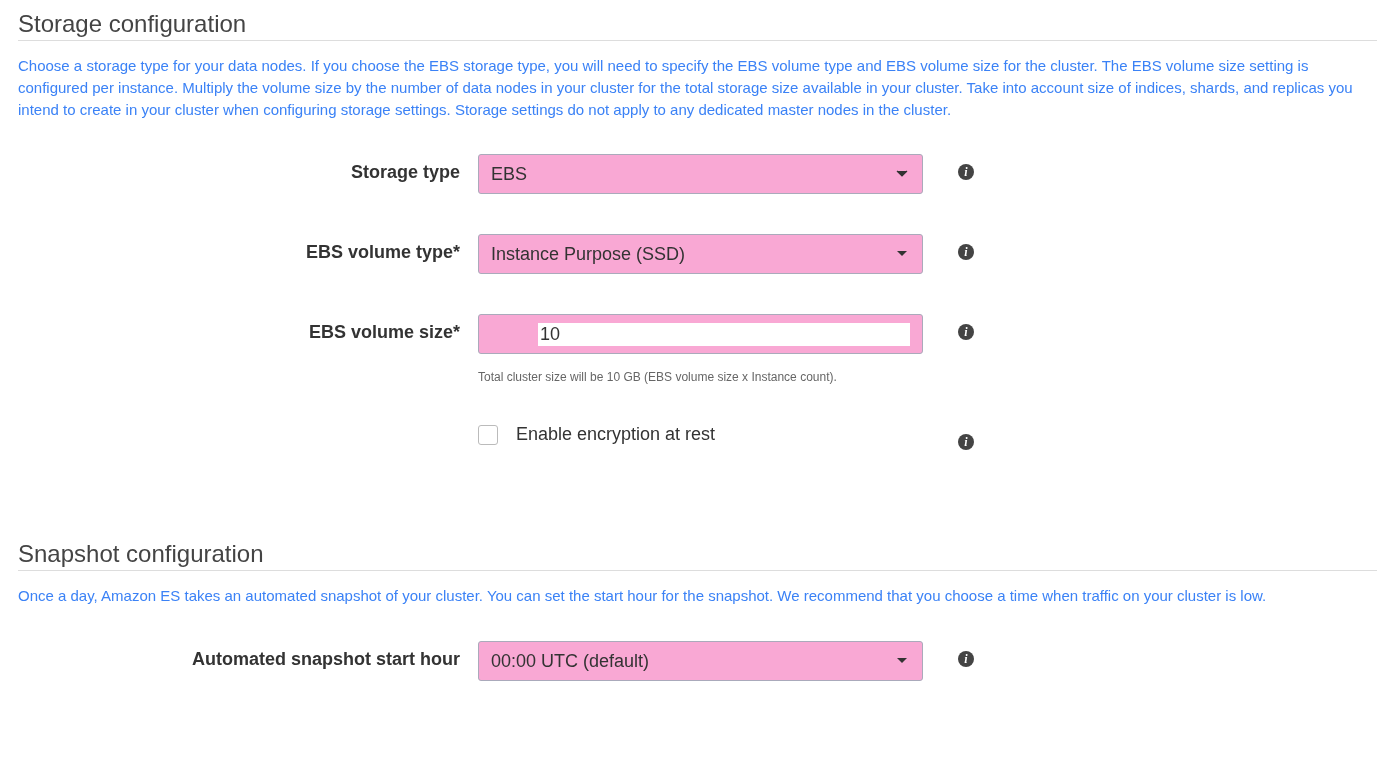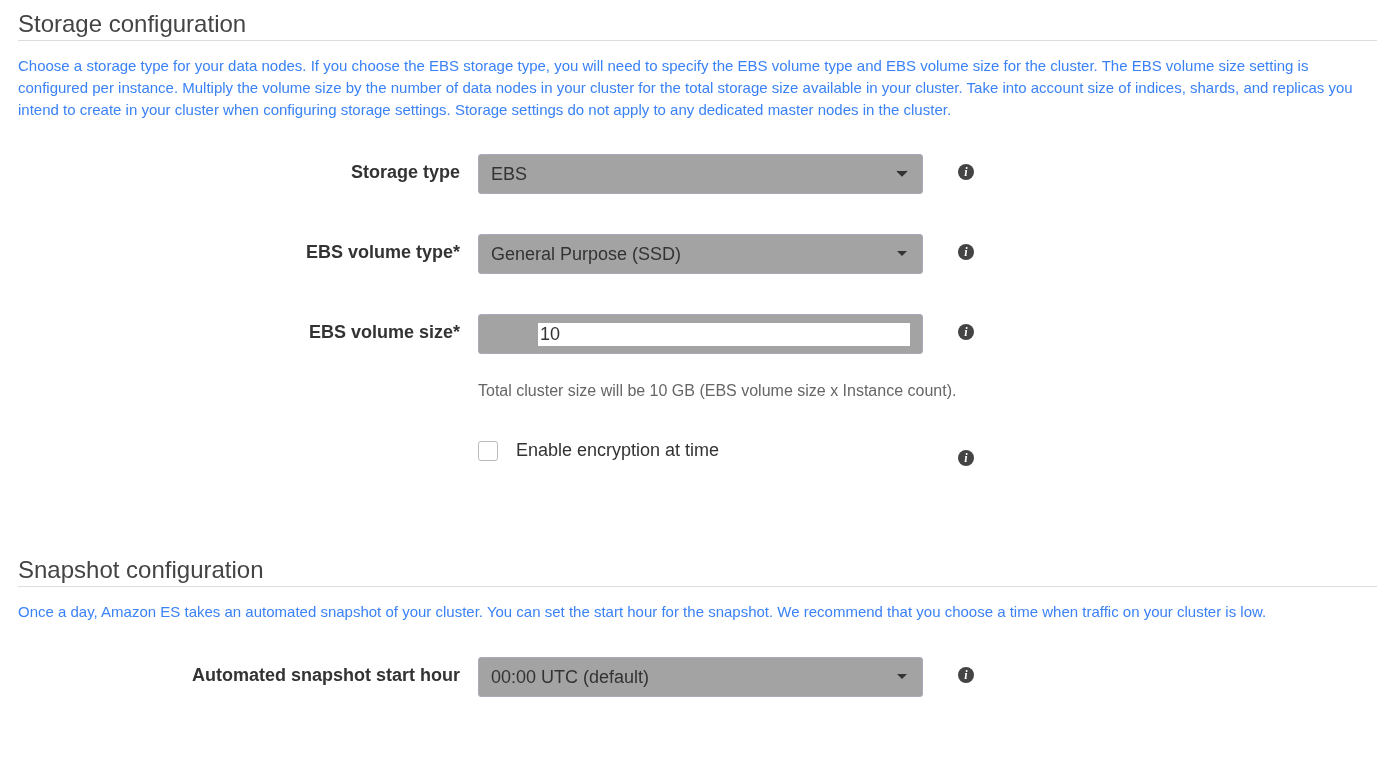--- a/index.html
+++ b/index.html
@@ -44,21 +44,21 @@
   .form-control-col {
     width: 480px;
     display: flex;
     flex-direction: column;
   }
   .select-box, .text-input {
     width: 445px;
     height: 40px;
     border: 1px solid #aab;
     border-radius: 3px;
-    background: #a3a3a3;
+    background: #f9a8d4;
     display: flex;
     align-items: center;
     padding: 0 12px;
     font-size: 18px;
     color: #333;
     position: relative;
   }
   .text-input input {
     border: none;
     outline: none;
@@ -88,23 +88,23 @@
     font-family: Georgia, serif;
     font-style: italic;
     font-weight: bold;
     font-size: 12px;
     display: flex;
     align-items: center;
     justify-content: center;
     line-height: 1;
   }
   .hint {
-    font-size: 16px;
+    font-size: 12px;
     color: #666;
-    margin-top: 28px;
+    margin-top: 16px;
   }
   .checkbox-row {
     display: flex;
     align-items: center;
     gap: 18px;
   }
   .checkbox {
     width: 20px;
     height: 20px;
     border: 1px solid #bbb;
@@ -138,21 +138,21 @@
   </div>
   <div class="info-col">
       <div class="info-icon">i</div>
     </div>
 </div>
 
 <div class="form-row">
   <div class="form-label">EBS volume type*</div>
   <div class="form-control-col">
     <div class="select-box">
-      <span>General Purpose (SSD)</span>
+      <span>Instance Purpose (SSD)</span>
       <span class="caret">
         <svg width="12" height="8" viewBox="0 0 12 8">
             <path d="M1 1 L6 6 L11 1 Z" fill="#333"></path>
           </svg>
       </span>
     </div>
   </div>
   <div class="info-col">
       <div class="info-icon">i</div>
     </div>
@@ -169,21 +169,21 @@
   <div class="info-col">
       <div class="info-icon">i</div>
     </div>
 </div>
 
 <div class="form-row">
   <div class="form-label"></div>
   <div class="form-control-col">
     <div class="checkbox-row" style="width:445px; justify-content:flex-start;">
       <div class="checkbox"></div>
-      <div class="checkbox-label">Enable encryption at time</div>
+      <div class="checkbox-label">Enable encryption at rest</div>
     </div>
   </div>
   <div class="info-col">
       <div class="info-icon">i</div>
     </div>
 </div>
 
 <div class="section-gap"></div>
 
 <div class="section-title">Snapshot configuration</div>

